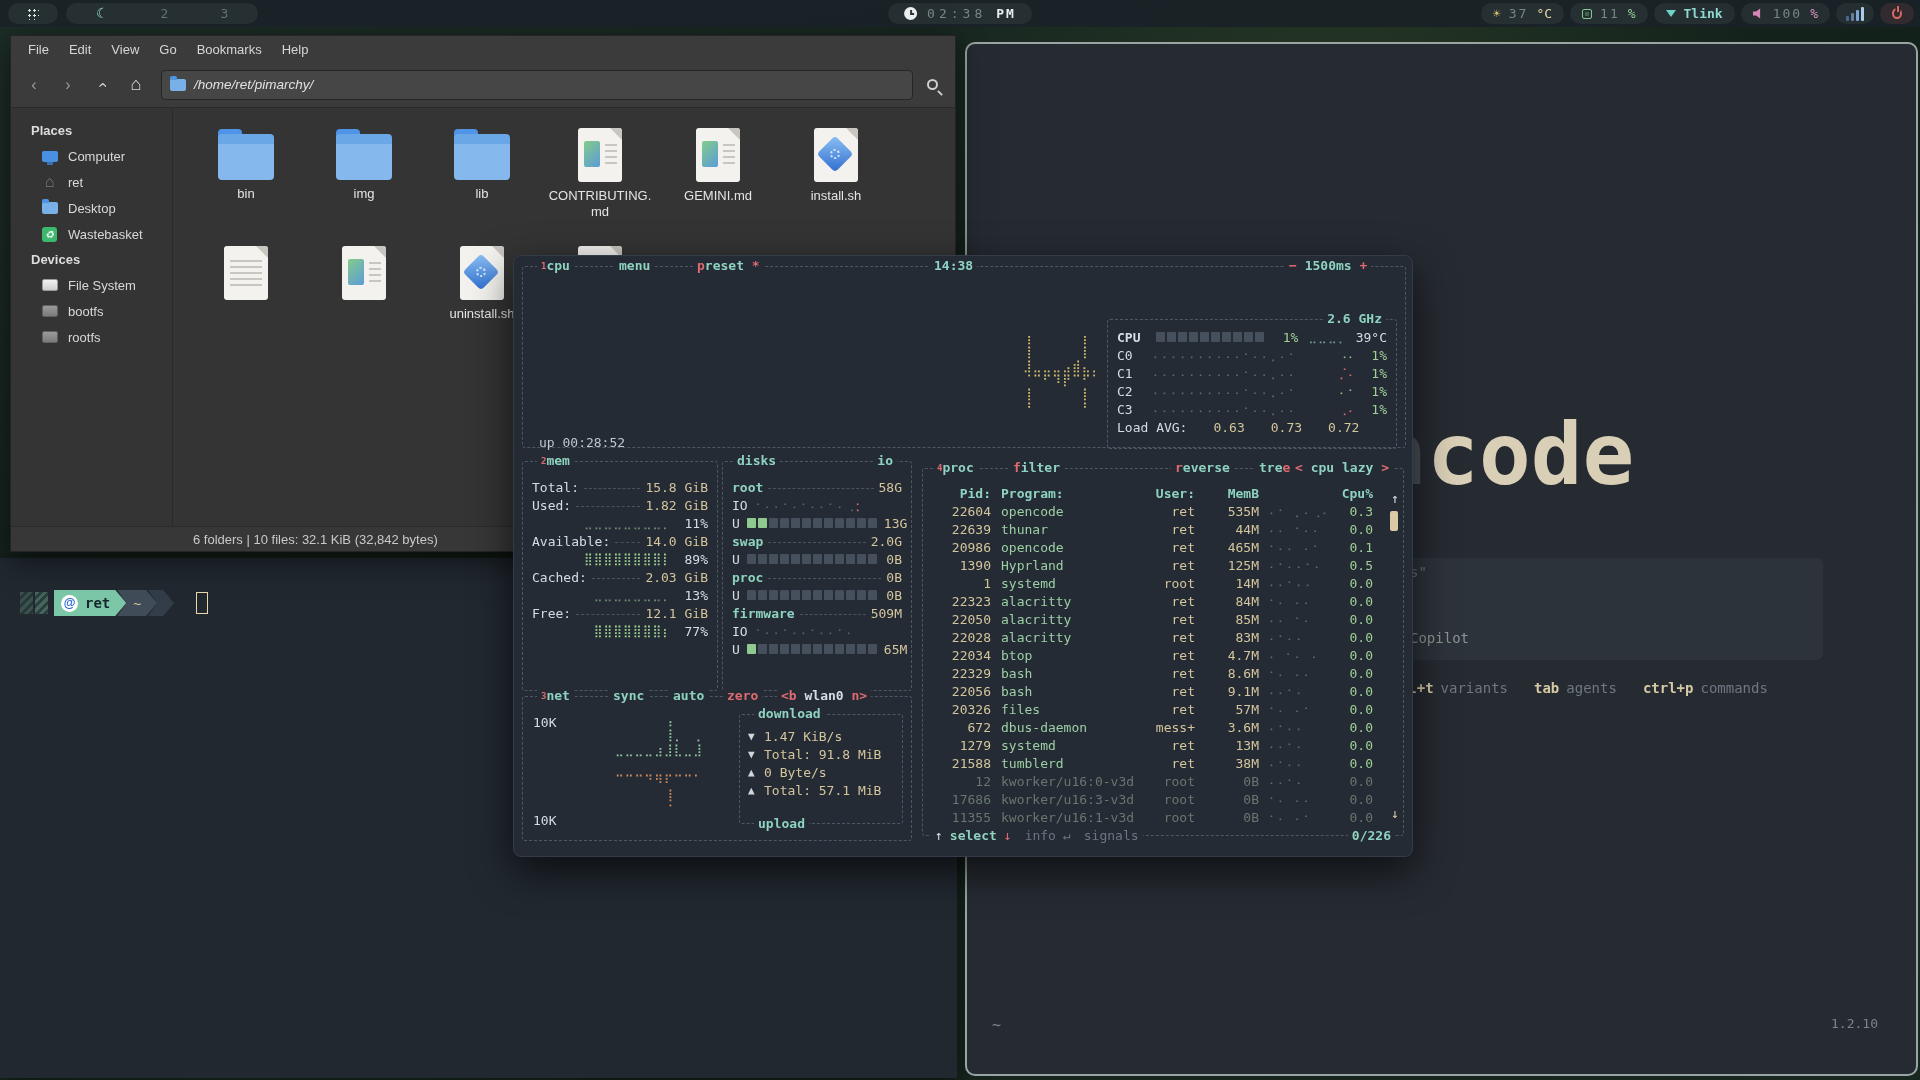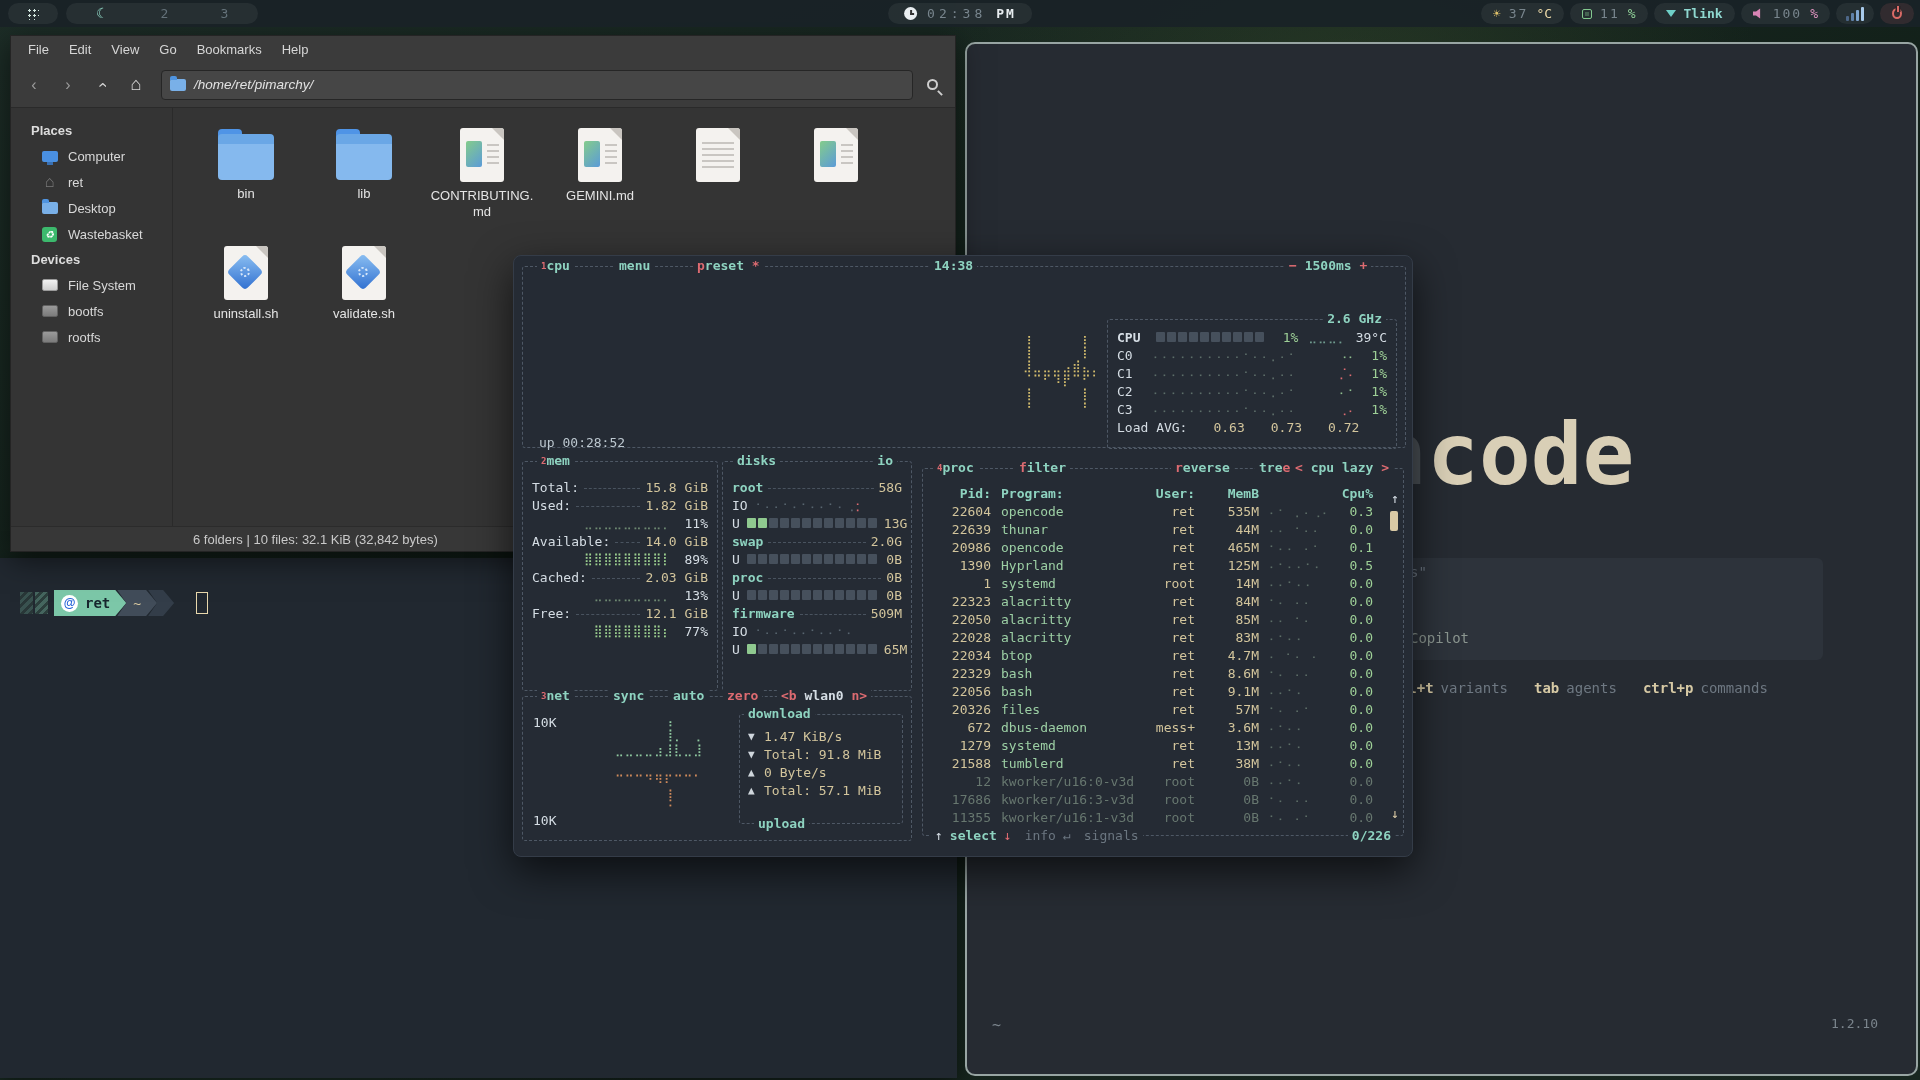--- a/index.html
+++ b/index.html
@@ -352,35 +352,47 @@
           </div>
         </div>
     </div>
     <div class="fm-files" id="fm-files">
         <div class="fcell">
           <div class="ficon folder"></div>
           <div class="flabel">bin</div>
         </div>
         <div class="fcell">
           <div class="ficon folder"></div>
+          <div class="flabel">img</div>
+        </div>
+        <div class="fcell">
+          <div class="ficon folder"></div>
           <div class="flabel">lib</div>
         </div>
         <div class="fcell">
           <div class="ficon md">
             <i class="grad"></i>
             <i class="doclines"></i>
           </div>
           <div class="flabel">CONTRIBUTING.md</div>
         </div>
         <div class="fcell">
           <div class="ficon md">
             <i class="grad"></i>
             <i class="doclines"></i>
           </div>
           <div class="flabel">GEMINI.md</div>
+        </div>
+        <div class="fcell">
+          <div class="ficon script">
+            <i class="diamond">
+              <i></i>
+            </i>
+          </div>
+          <div class="flabel">install.sh</div>
         </div>
         <div class="fcell">
           <div class="ficon doc">
             <i class="doclines full"></i>
           </div>
           <div class="flabel"></div>
         </div>
         <div class="fcell">
           <div class="ficon md">
             <i class="grad"></i>
@@ -682,21 +694,21 @@
     <span class="scale" style="top:18px">10K</span>
     <span class="scale" style="bottom:12px">10K</span>
     <pre class="netgraph ng-down" id="net-down">      ⢠
       ⢸⡀ ⢀
 ⣀⣀⣀⣀⣰⣸⣇⣀⣸</pre>
     <pre class="netgraph ng-up" id="net-up">⠉⠉⠉⠙⠻⠏⠉⠉⠁
       ⢸
       ⠈</pre>
 
     <div class="bx" style="left:216px;top:17px;width:164px;height:110px">
-      <span class="bt" style="left:4px">download</span>
+      <span class="bt" style="left:14px">download</span>
       <span class="bt bottom" style="left:14px">upload</span>
       <div style="margin-top:12px" id="net-stats">
           <div class="nstat">
             <span class="arr">▼</span>
             <span class="txt">1.47 KiB/s</span>
           </div>
           <div class="nstat">
             <span class="arr">▼</span>
             <span class="txt">Total: 91.8 MiB</span>
           </div>
@@ -707,21 +719,21 @@
           <div class="nstat">
             <span class="arr">▲</span>
             <span class="txt">Total: 57.1 MiB</span>
           </div>
         </div>
     </div>
   </div>
 
   <div class="bx" style="left:408px;top:212px;width:482px;height:368px">
     <span class="bt" style="left:10px"><sup>4</sup><span>proc</span></span>
-    <span class="bt" style="left:92px"><span class="hot">f</span><span>ilter</span></span>
+    <span class="bt" style="left:86px"><span class="hot">f</span><span>ilter</span></span>
     <span class="bt" style="left:248px"><span class="hot">r</span><span>everse</span></span>
     <span class="bt" style="left:332px"><span>tre</span><span class="hot">e</span></span>
     <span class="bt" style="right:10px;left:auto"><span class="hot">&lt;</span> <span>cpu lazy</span> <span class="hot">&gt;</span></span>
 
     <div style="margin-top:15px;padding:0 14px 0 4px">
       <div class="prow hdr">
         <span class="c-pid">Pid:</span>
         <span class="c-prog">Program:</span>
         <span class="c-user">User:</span>
         <span class="c-mem">MemB</span>

